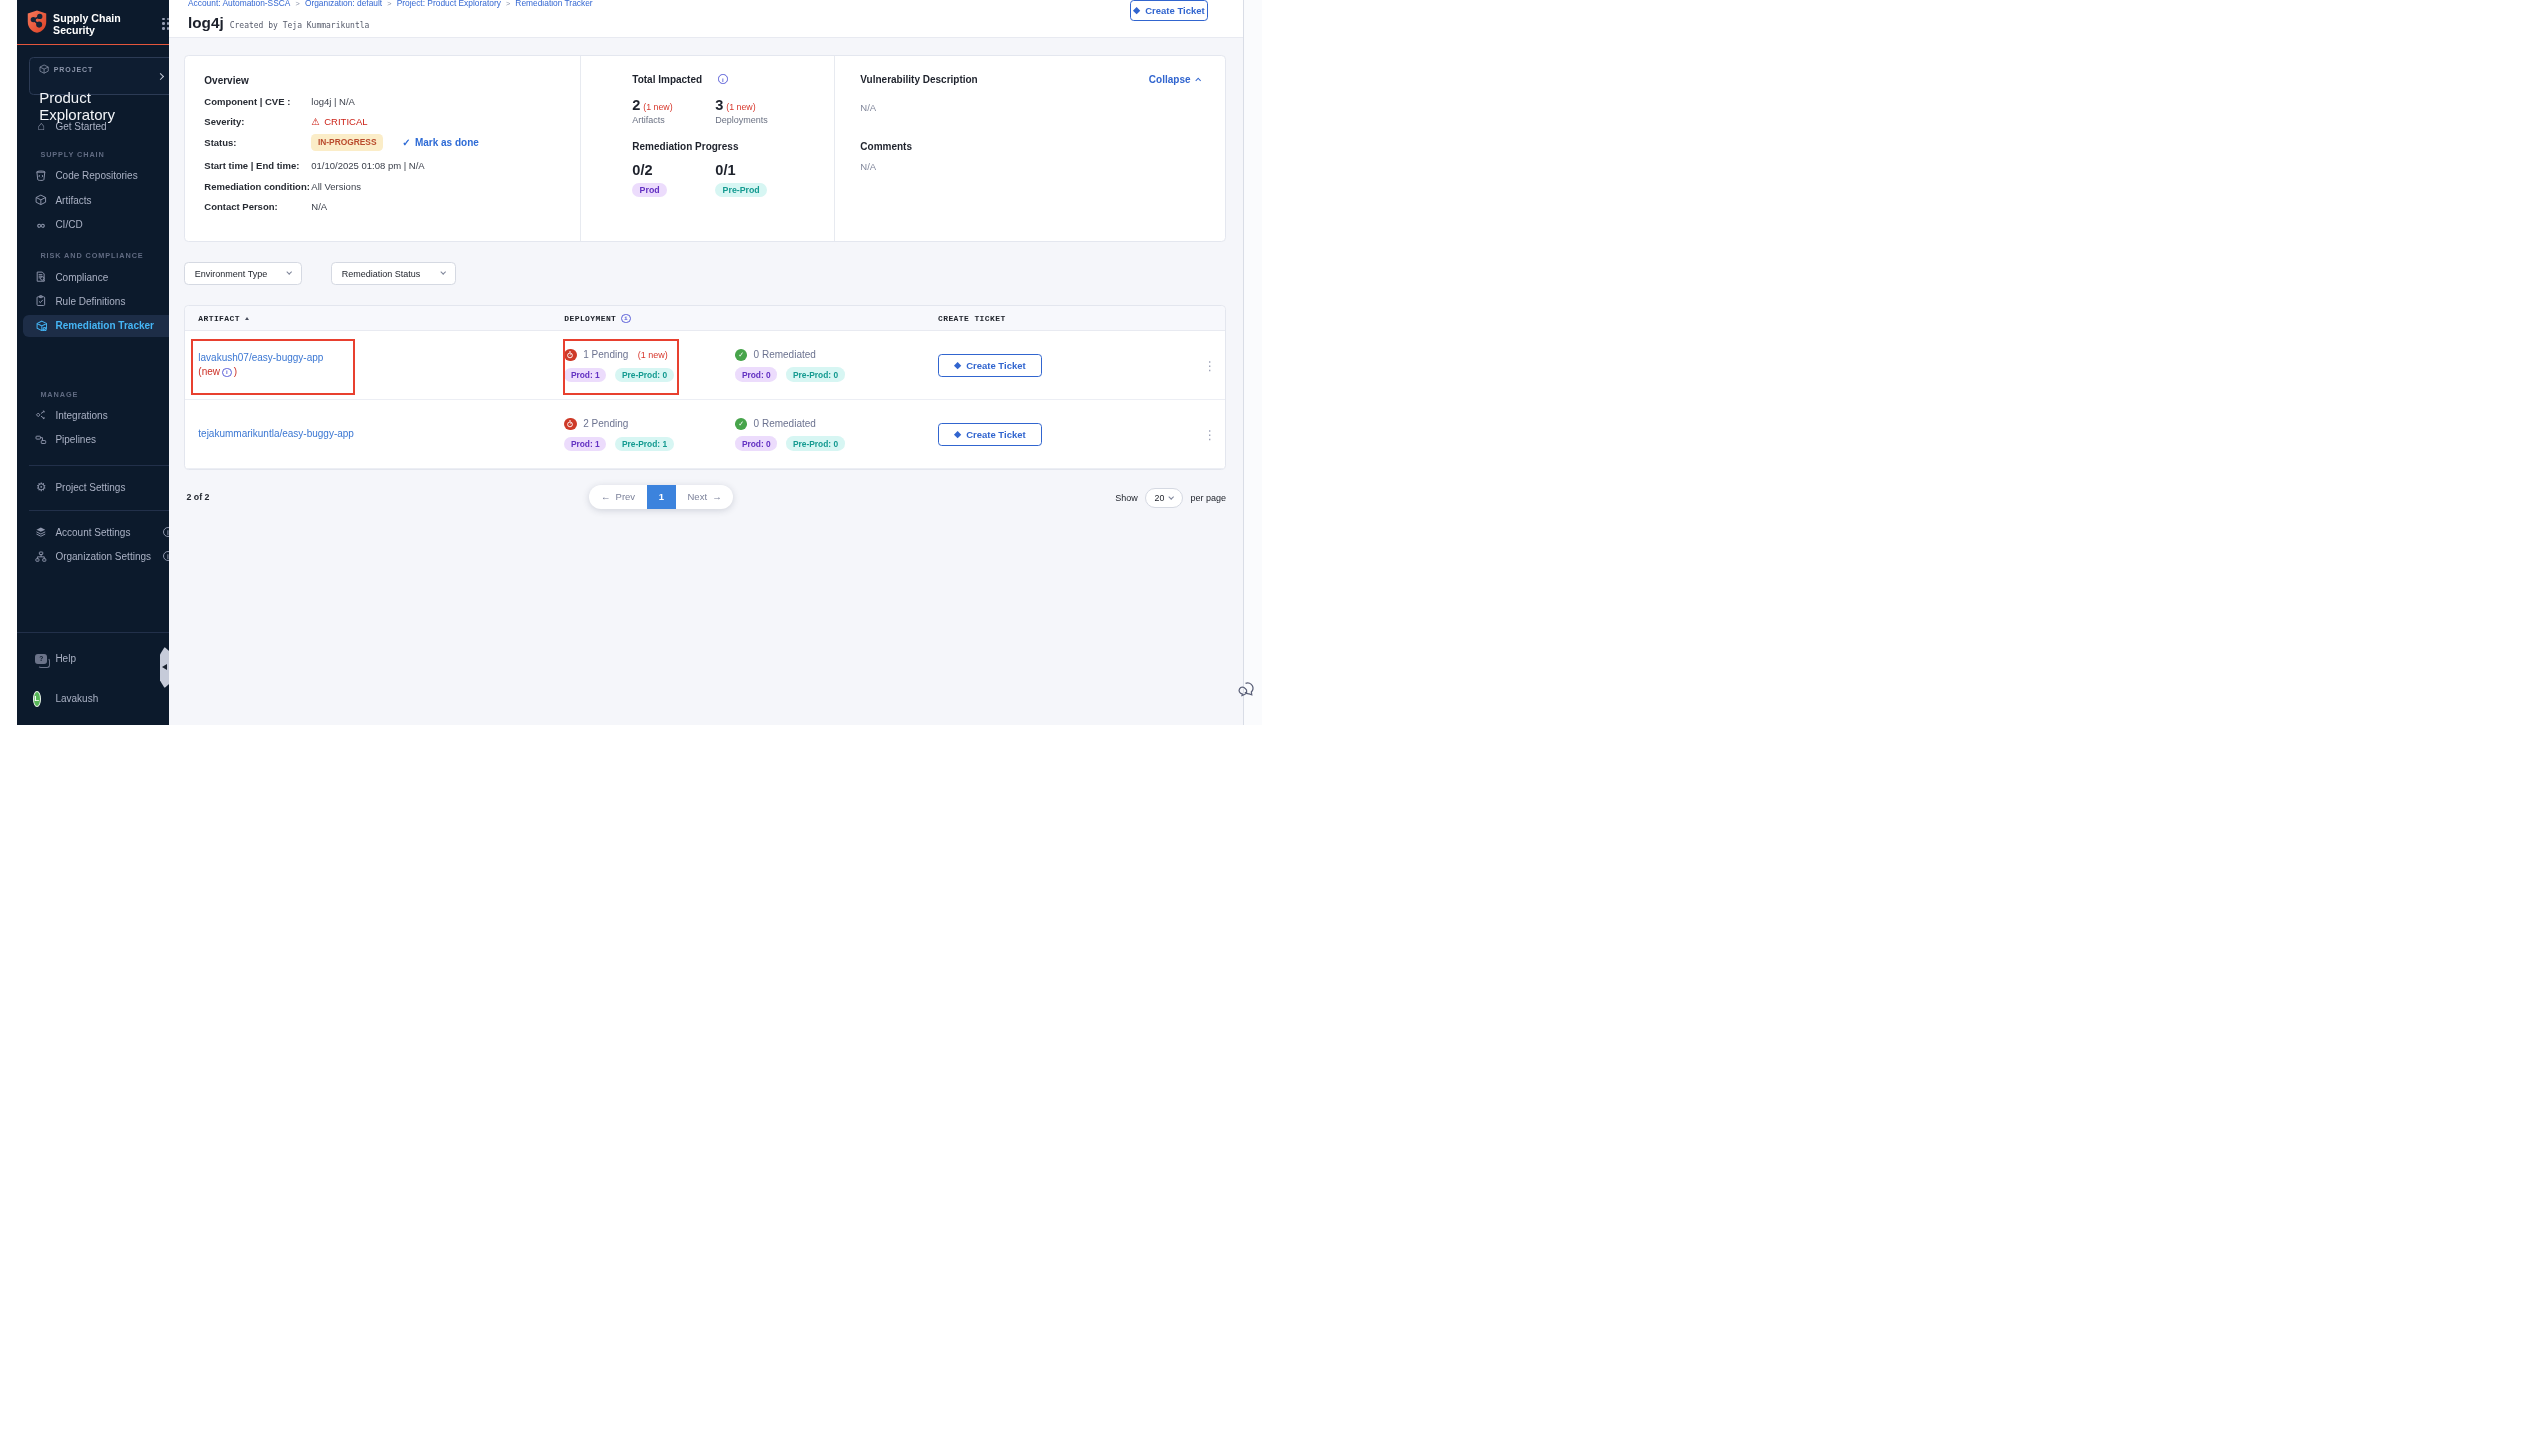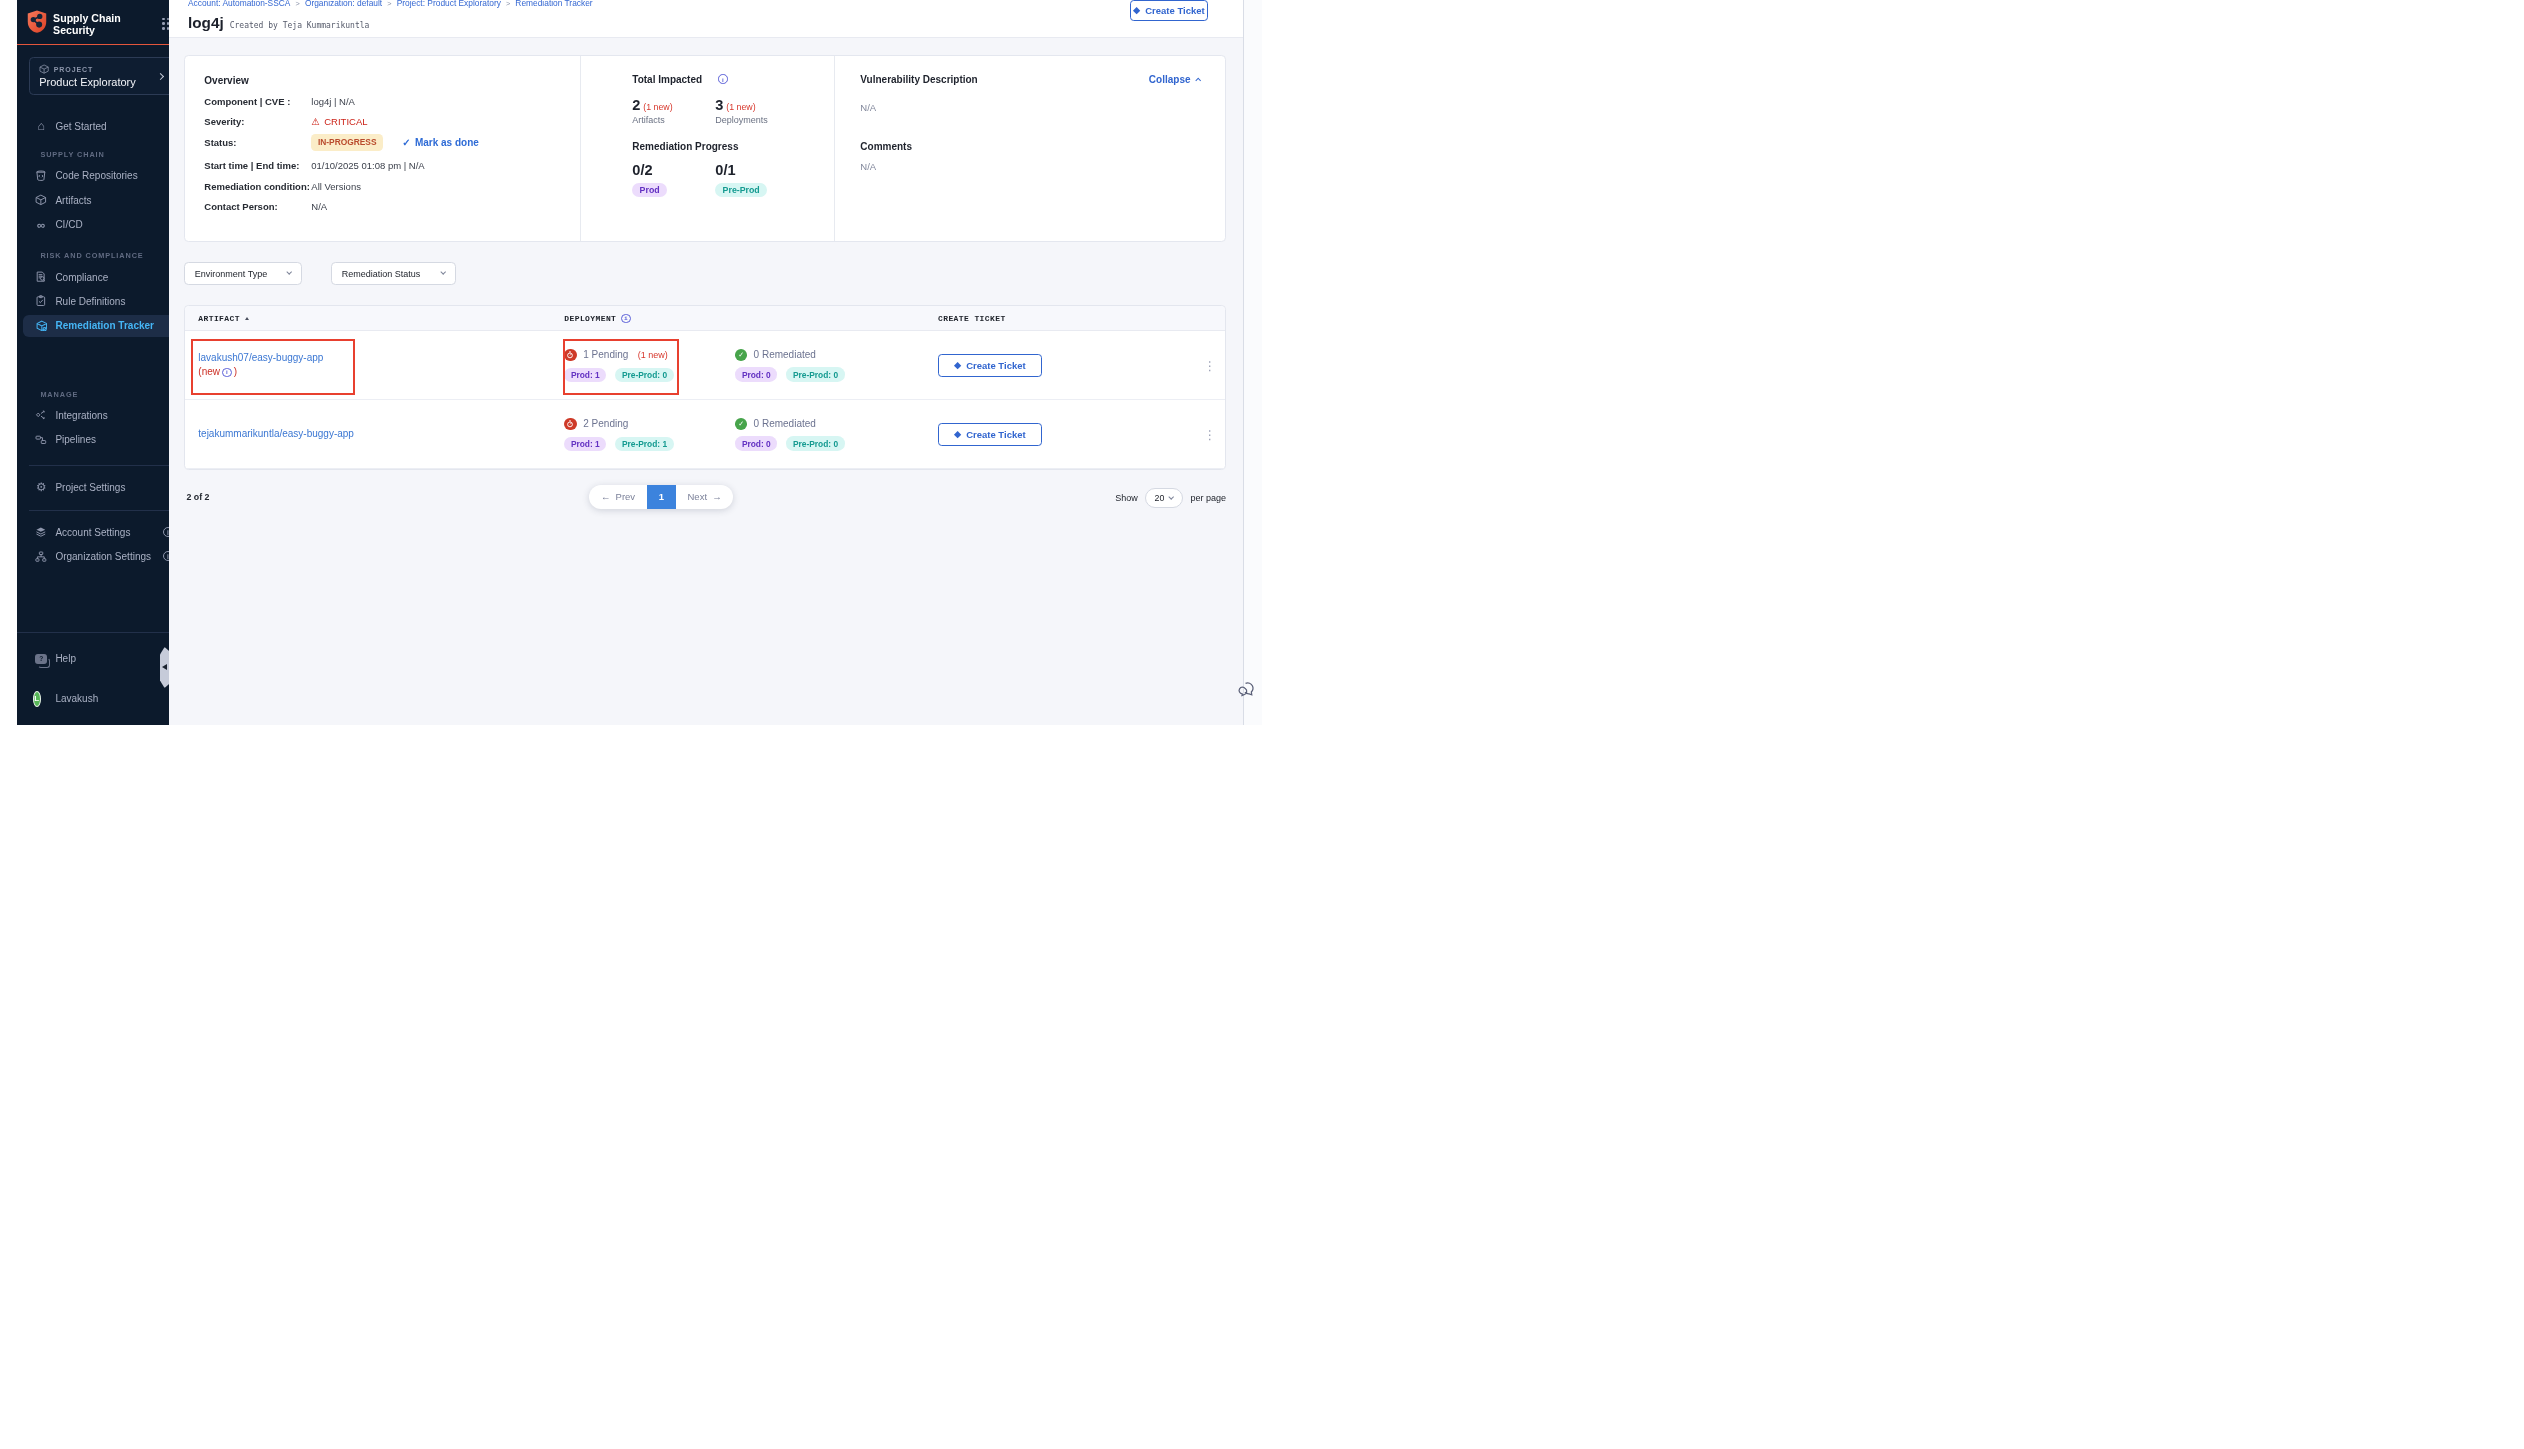--- a/index.html
+++ b/index.html
@@ -7,21 +7,21 @@
   #page { position:relative; width:1262px; height:725px; overflow:hidden; background:#fff; }
 
   
   .sidebar { position:absolute; left:17px; top:0; width:169px; height:725px; background:#0c1a2c; color:#aab1c4; overflow:hidden; }
   .sb-header { position:relative; height:45px; border-bottom:1.5px solid #e4563c; padding:10.2px 10.2px 0 9.5px; display:flex; }
   .sb-title { margin-left:6.6px; color:#fff; font-weight:bold; font-size:10.6px; line-height:12px; padding-top:1.5px; }
   .grid-icon { position:absolute; right:11.7px; top:17.5px; width:12.4px; height:12.4px; display:grid; grid-template-columns:repeat(3,1fr); gap:1.8px; cursor:pointer; }
   .grid-icon i { width:2.6px; height:2.6px; border-radius:50%; background:#97a0b5; }
   .project-card { margin:11.7px 11.7px 0 11.7px; height:38px; border:0.7px solid #2c3b55; border-radius:4.4px; padding:6.6px 8.8px 0 9.5px; position:relative; cursor:pointer; background:#0e1d31; }
   .project-label { display:flex; align-items:center; gap:4.4px; color:#8d96ab; font-size:7px; font-weight:bold; letter-spacing:0.9px; }
-  .project-name { color:#f3f5f9; font-size:11px; margin-top:2px; }
+  .project-name { color:#f3f5f9; font-size:15px; margin-top:15px; }
   .chev { display:inline-block; width:4.4px; height:4.4px; border-right:1.2px solid #7d8498; border-bottom:1.2px solid #7d8498; }
   .chev.right { transform:rotate(-45deg); }
   .chev.down { transform:rotate(45deg); margin-bottom:2.2px; }
   .chev.up { transform:rotate(-135deg); margin-top:2.2px; }
   .project-card .chev { position:absolute; right:10.2px; top:16px; width:5.1px; height:5.1px; border-color:#c6cbd8; border-width:1.5px; }
   .sb-item { display:flex; align-items:center; height:22px; padding-left:18px; font-size:10px; color:#aab1c4; cursor:pointer; margin-bottom:2.2px; }
   .sb-item .ic { width:12.4px; height:12.4px; margin-right:8px; display:flex; align-items:center; justify-content:center; color:#8f97ad; font-size:11px; flex:none; }
   .sb-item svg { stroke:#8f97ad; fill:none; stroke-width:1.3; }
   .sb-section { padding-left:23.4px; font-size:7.3px; font-weight:bold; letter-spacing:0.9px; color:#616b82; }
   .sb-item.active { background:#1d2d47; border-radius:5.8px; margin:0 5.8px 2.2px 5.8px; padding-left:12.4px; color:#45b5f5; font-weight:bold; }

